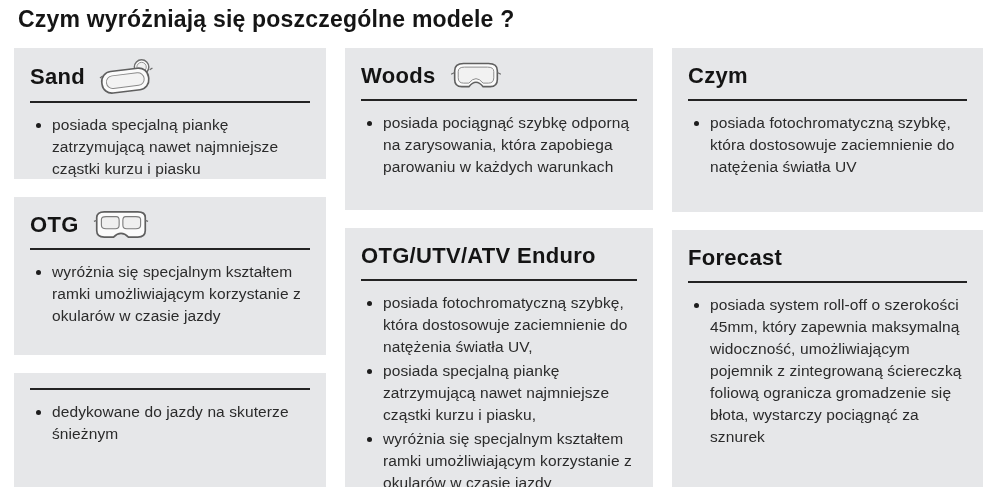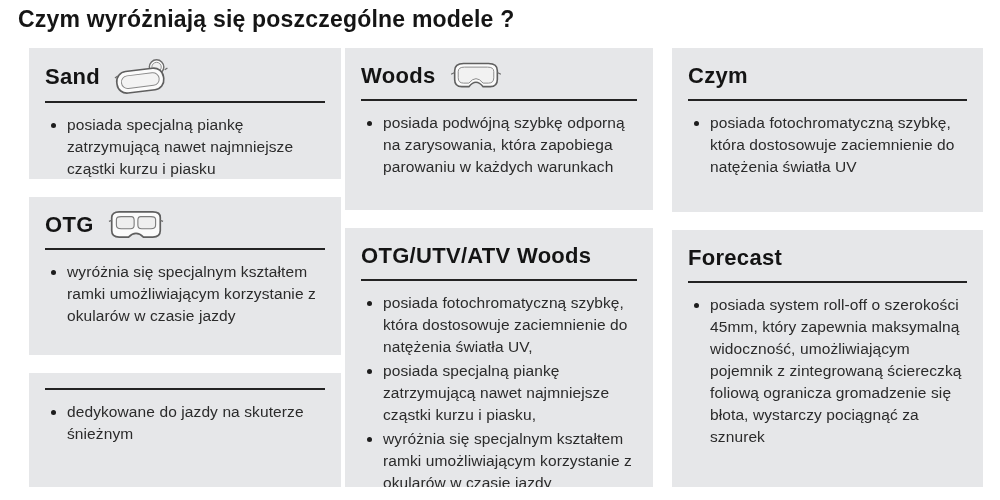--- a/index.html
+++ b/index.html
@@ -6,21 +6,21 @@
   html,body { width:1000px; height:500px; background:#ffffff; overflow:hidden; }
   body { font-family:"Liberation Sans","DejaVu Sans",sans-serif; color:#1d1d1d; }
   .page { position:relative; width:1000px; height:428px; background:#ffffff; }
 
   .title {
     position:absolute; left:18px; top:6px;
     font-size:23px; font-weight:700; letter-spacing:.2px; color:#151515;
   }
 
   .col { position:absolute; top:48px; display:flex; flex-direction:column; gap:18px; }
-  .col1 { left:29px;  width:312px; }
+  .col1 { left:14px;  width:312px; }
   .col2 { left:345px; width:308px; }
   .col3 { left:672px; width:311px; }
 
   .card {
     background:#e6e7e9;
     padding:10px 16px 10px 16px;
     overflow:hidden;
   }
   .h-sand{height:131px} .h-otg{height:158px} .h-snow{height:114px}
   .h-enduro{height:162px} .h-desert{height:259px}
@@ -103,27 +103,27 @@
         <span class="icon">
           <svg width="54" height="32" viewBox="0 0 60 36" fill="none">
             <path d="M6 12 Q6 4 16 4 L44 4 Q54 4 54 12 L54 22 Q54 30 46 30 L38 30 Q34 25 30 25 Q26 25 22 30 L14 30 Q6 30 6 22 Z" stroke="#5f5f5f" stroke-width="1.8" fill="#fbfbfb"></path>
             <path d="M10 13 Q10 8 17 8 L43 8 Q50 8 50 13 L50 20 Q50 26 44 26 L38 26 Q34 21 30 21 Q26 21 22 26 L16 26 Q10 26 10 20 Z" stroke="#8a8a8a" stroke-width="1.1" fill="#f2f2f2"></path>
             <path d="M6 14 L2 16 M54 14 L58 16" stroke="#6e6e6e" stroke-width="1.4"></path>
           </svg>
         </span>
       </header>
       <div class="rule"></div>
       <ul class="bullets">
-        <li>posiada podwójną szybkę odporną na zarysowania, która zapobiega parowaniu w każdych warunkach</li>
+        <li>posiada pociągnąć szybkę odporną na zarysowania, która zapobiega parowaniu w każdych warunkach</li>
       </ul>
     </section>
 
     <section class="card h-desert">
       <header class="card-head">
-        <h2>OTG/UTV/ATV Woods</h2>
+        <h2>OTG/UTV/ATV Enduro</h2>
       </header>
       <div class="rule"></div>
       <ul class="bullets">
         <li>posiada fotochromatyczną szybkę, która dostosowuje zaciemnienie do natężenia światła UV,</li>
         <li>posiada specjalną piankę zatrzymującą nawet najmniejsze cząstki kurzu i piasku,</li>
         <li>wyróżnia się specjalnym kształtem ramki umożliwiającym korzystanie z okularów w czasie jazdy</li>
       </ul>
     </section>
 
   </div>

